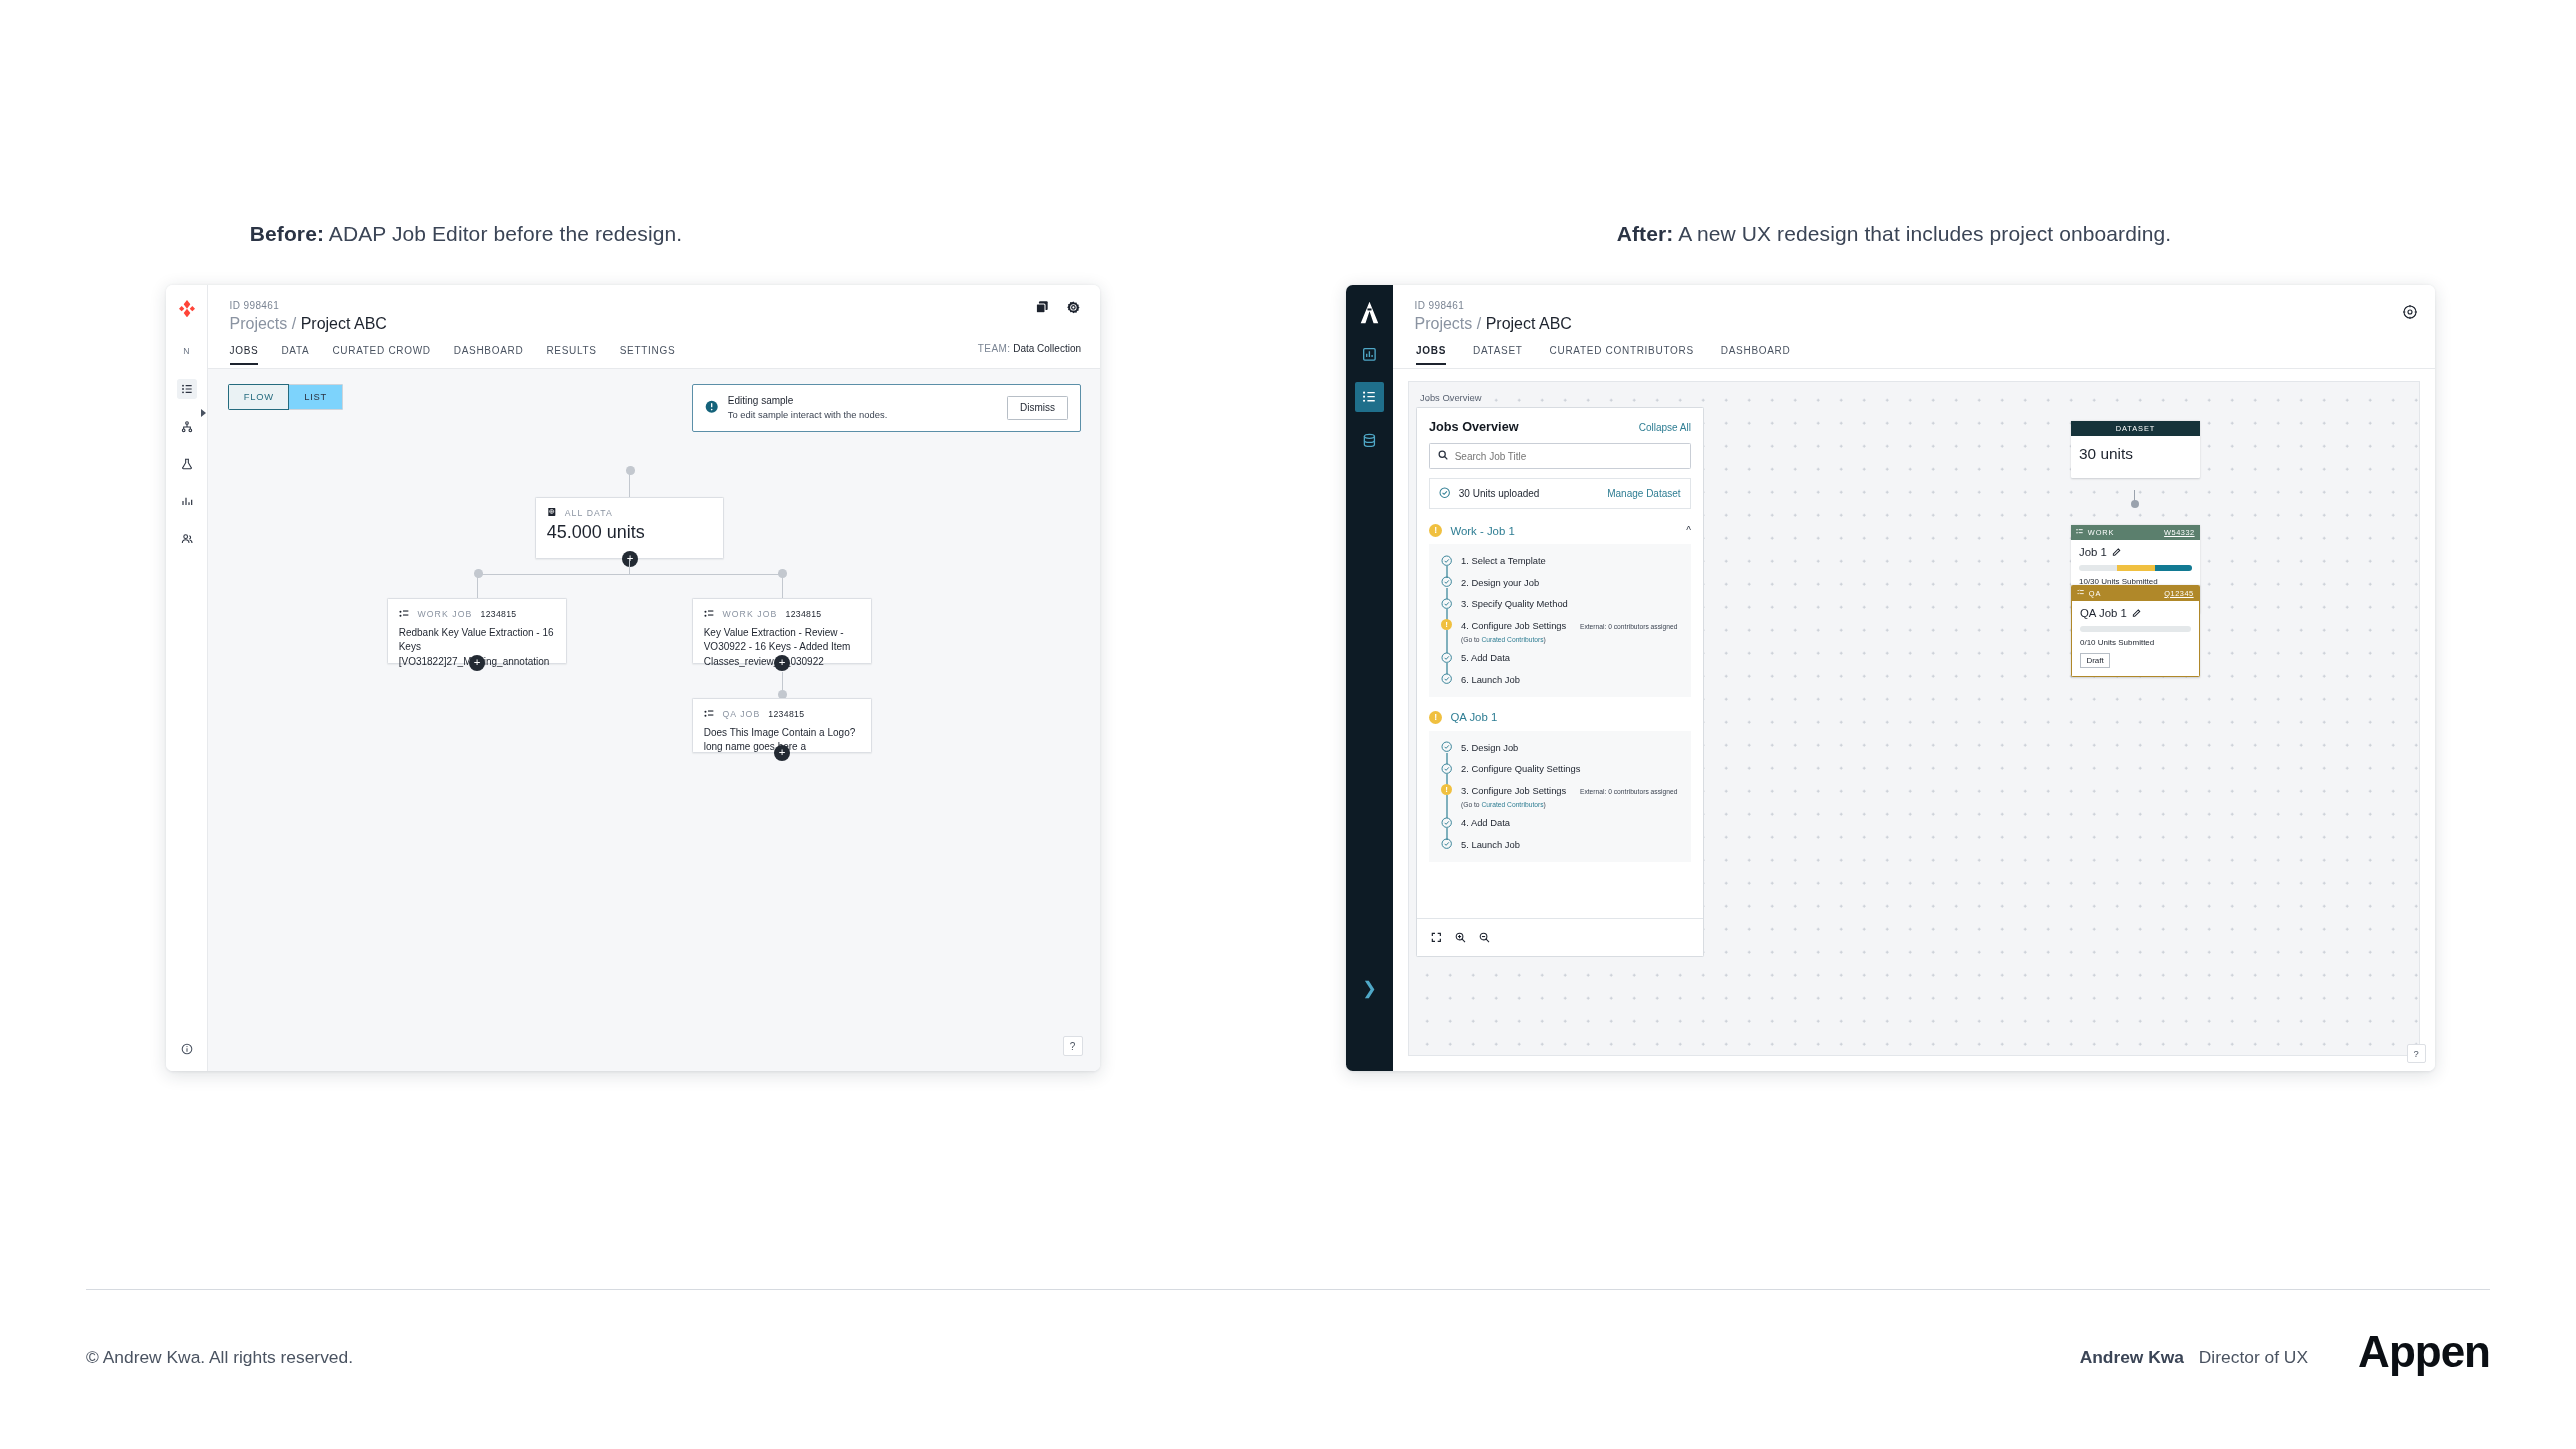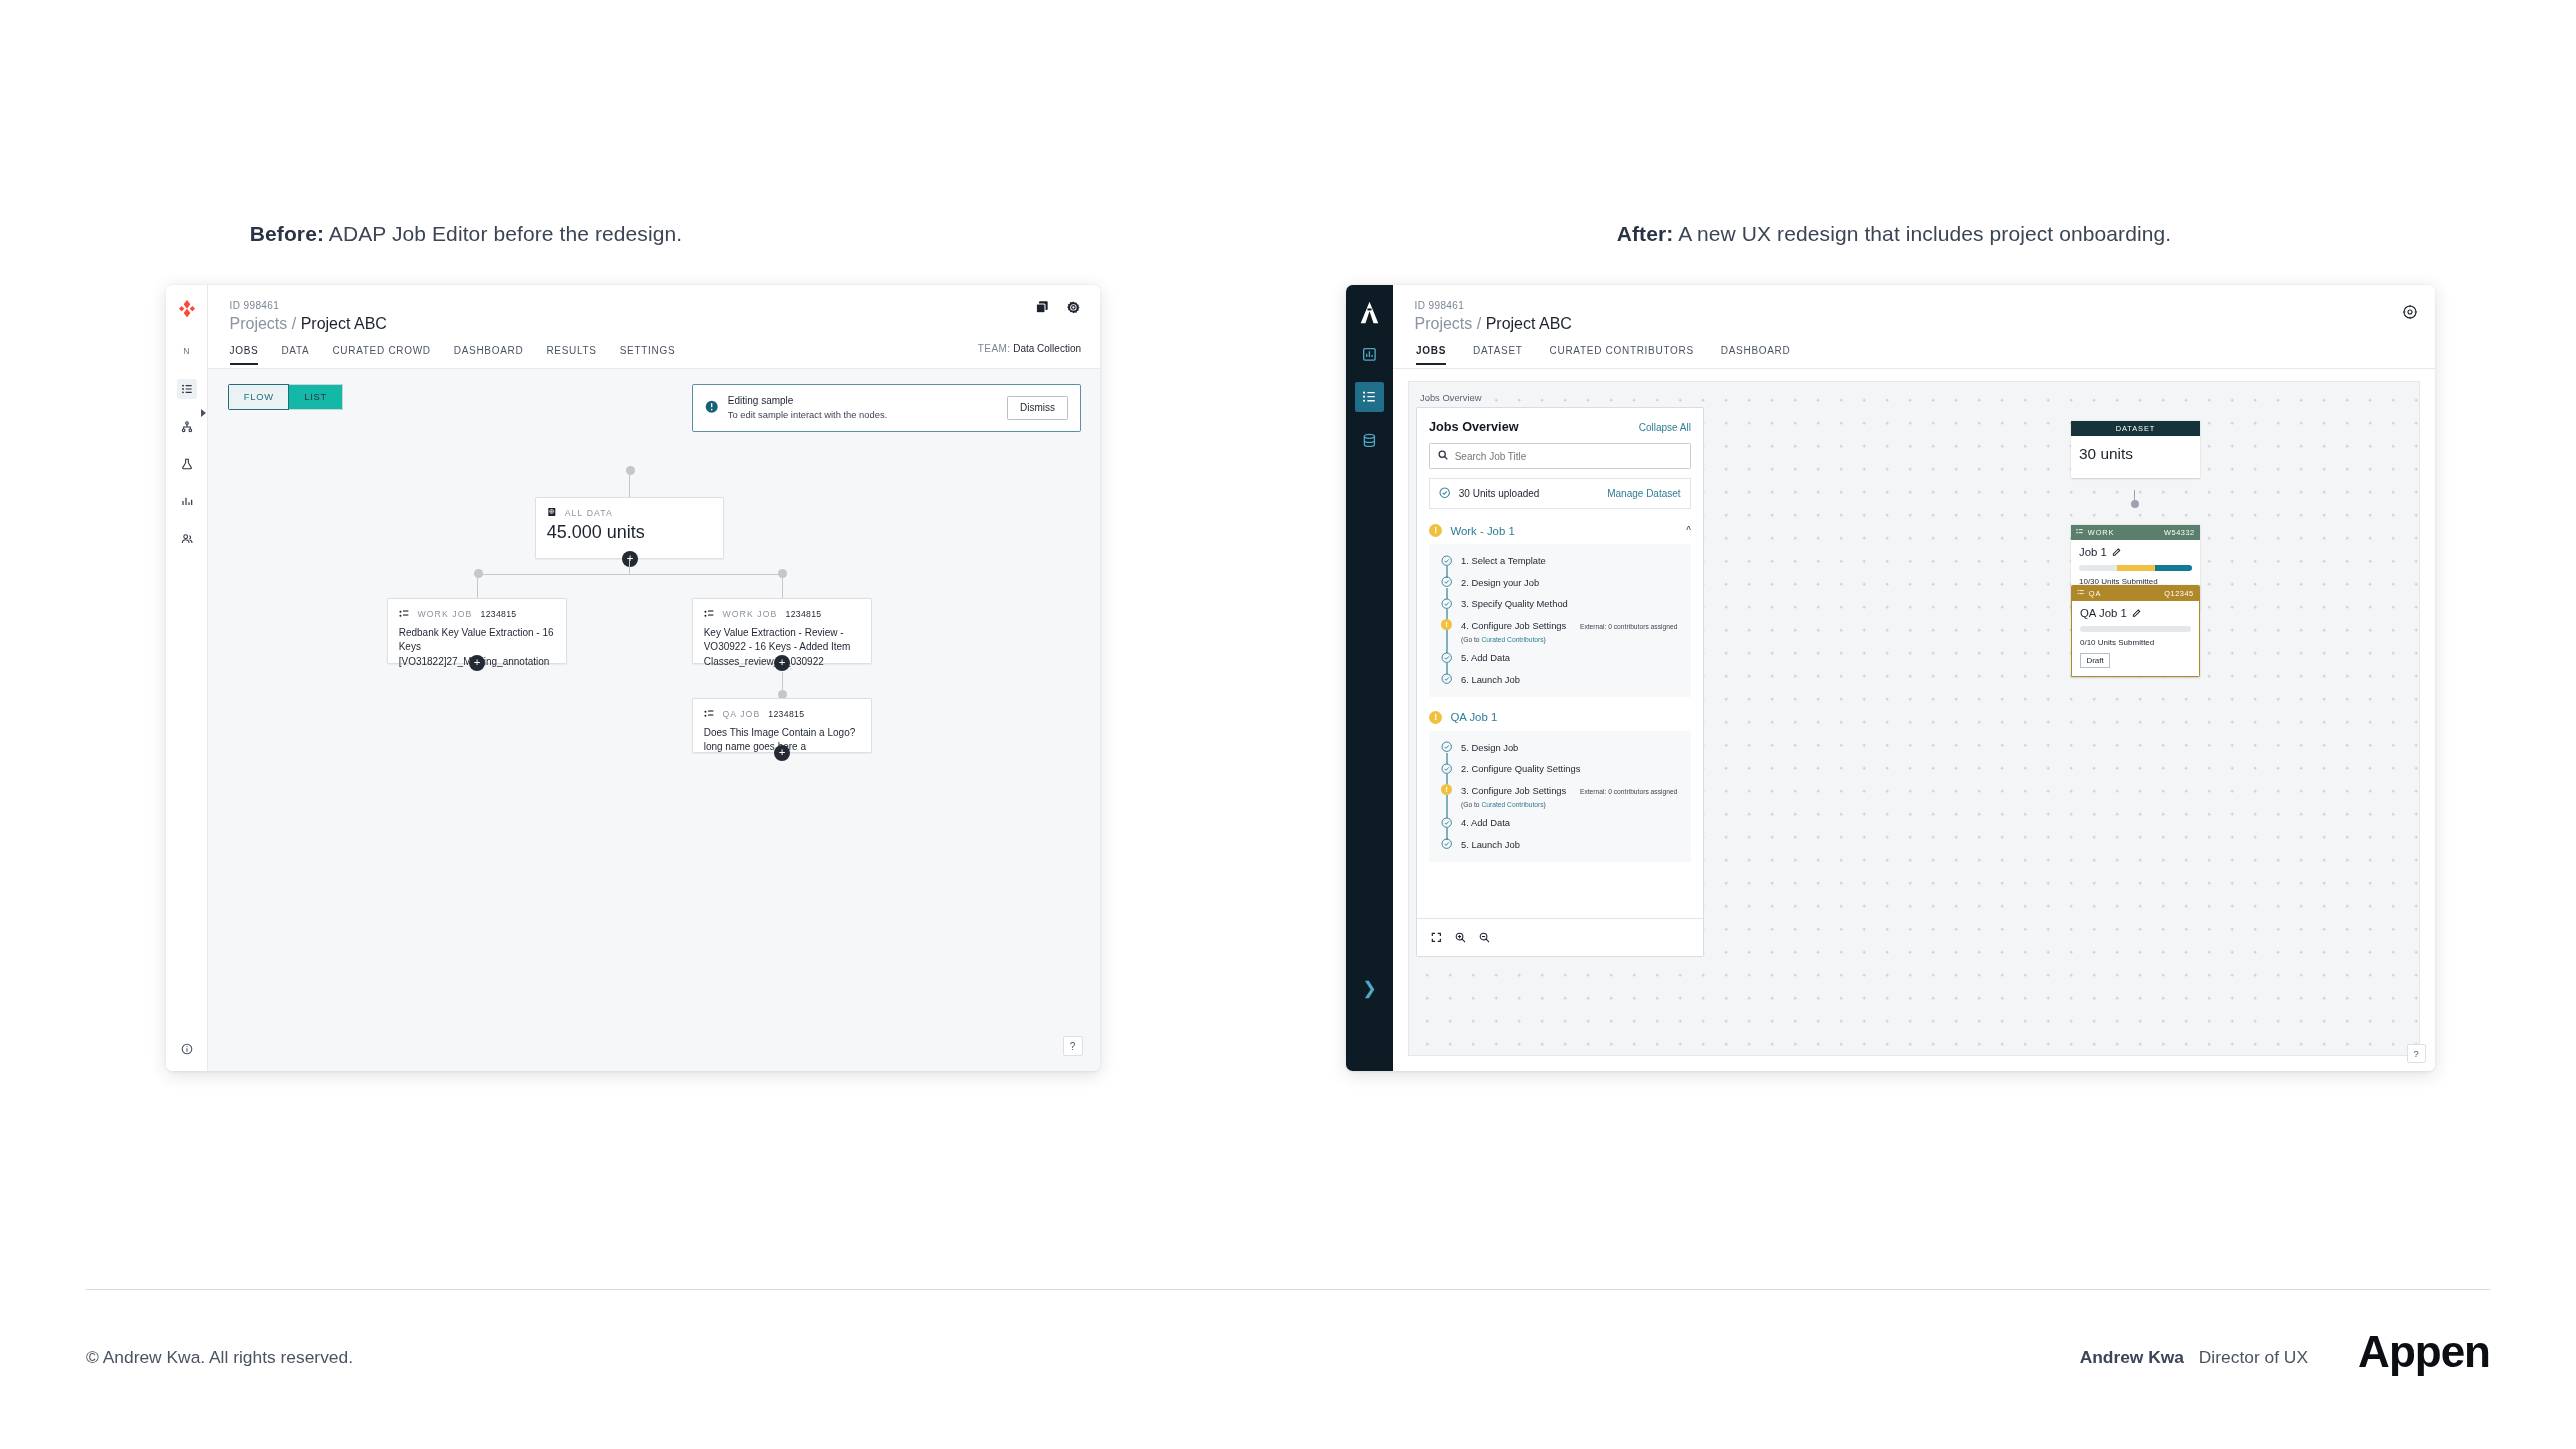--- a/index.html
+++ b/index.html
@@ -80,21 +80,21 @@
   
   .canvas-before {
     position: absolute; left: 42px; top: 84px; right: 0; bottom: 0;
     background: #f6f7f9;
   }
   .segctl {
     position: absolute; left: 20px; top: 14.8px; display: flex;
     border-radius: 2px; overflow: hidden; font-size: 9.4px; letter-spacing: 0.7px;
   }
   .segctl .seg {
-    padding: 6.7px 14.8px; background: #14b8a6; border: 0.7px solid #cfd4da; color: #2c3341;
+    padding: 6.7px 14.8px; background: #7dd3fc; border: 0.7px solid #cfd4da; color: #2c3341;
   }
   .segctl .seg.on { background: #eaf2f4; border-color: #246b7e; color: #246b7e; }
   .segctl .seg + .seg { border-left: none; }
 
   .banner {
     position: absolute; right: 19px; top: 14.8px; width: 389px; height: 48px;
     background: #fff; border: 0.7px solid #5b8fa8; border-radius: 2px;
     display: flex; align-items: center; padding: 0 12px; gap: 9.4px;
   }
   .banner .txt { flex: 1; }
@@ -226,21 +226,21 @@
 
   
   .anode {
     position: absolute; background: #fff; border-radius: 1.3px;
     box-shadow: 0 0.7px 2px rgba(20,28,40,.18);
   }
   .anode .ahead {
     height: 14.8px; display: flex; align-items: center; padding: 0 5.4px;
     font-size: 7.4px; letter-spacing: 0.9px; color: #fff;
   }
-  .anode .ahead .hid { margin-left: auto; letter-spacing: 0.5px; }
+  .anode .ahead .hid { margin-left: auto; letter-spacing: 0.5px; text-decoration: underline; }
   .anode .abody { padding: 6.7px 8px 8px 8px; }
   .anode .atitle { font-size: 11.4px; color: #1d232e; display: flex; align-items: center; gap: 5.4px; }
   .bar { height: 6px; border-radius: 3.4px; background: #e4e8ea; margin-top: 6.7px; display: flex; overflow: hidden; }
   .bar .y { background: #f0c040; }
   .bar .b { background: #127a93; }
   .anode .aunits { font-size: 8px; color: #1d232e; margin-top: 5.4px; }
   .chip {
     margin-top: 6px; display: inline-block; font-size: 8px; padding: 2px 5.4px;
   }
   .chip.running { background: #bfdfe8; color: #11566b; }

